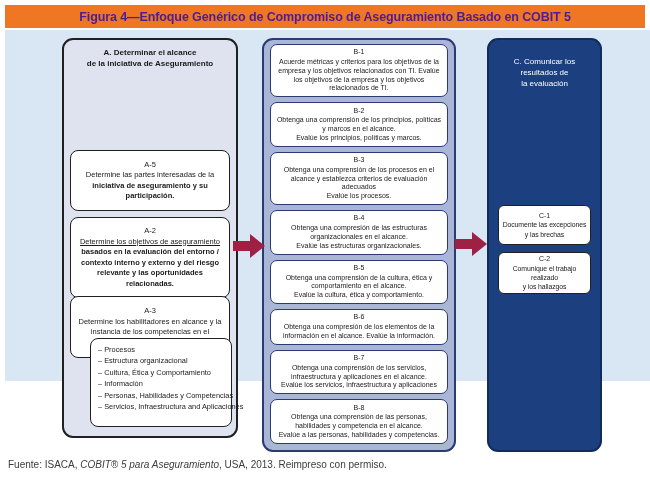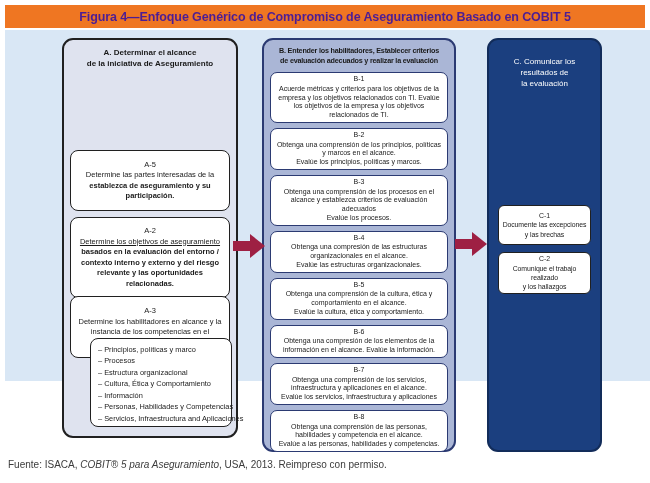--- a/index.html
+++ b/index.html
@@ -109,47 +109,44 @@
   </div>
 
   <div class="canvas">
 
     <div class="panel-a">
       <div class="header-a">A. Determinar el alcance
 de la iniciativa de Aseguramiento</div>
 
       <div class="box box-a1">
         <div>A-5</div>
-        <div><span>Determine las partes interesadas de la</span> <span class="bold">establezca de aseguramiento y su participación.</span></div>
+        <div><span>Determine las partes interesadas de la</span> <span class="bold">iniciativa de aseguramiento y su participación.</span></div>
       </div>
 
       <div class="box box-a2">
         <div>A-2</div>
         <div><span class="underline">Determine los objetivos de aseguramiento</span> <span class="bold">basados en la evaluación del entorno / contexto interno y externo y del riesgo relevante y las oportunidades relacionadas.</span></div>
       </div>
 
       <div class="box box-a3">
         <div>A-3</div>
         <div>Determine los habilitadores en alcance y la instancia de los competencias en el alcance.</div>
       </div>
 
       <div class="box-list">
-        <div class="enabler">– Principios, políticas y marco</div>
         <div class="enabler">– Procesos</div>
         <div class="enabler">– Estructura organizacional</div>
         <div class="enabler">– Cultura, Ética y Comportamiento</div>
         <div class="enabler">– Información</div>
         <div class="enabler">– Personas, Habilidades y Competencias</div>
         <div class="enabler">– Servicios, Infraestructura and Aplicaciones</div>
       </div>
     </div>
 
     <div class="panel-b">
-      <div class="header-b">B. Entender los habilitadores, Establecer criterios
-de evaluación adecuados y realizar la evaluación</div>
 
       <div class="box-b">
         <div class="b-label">B-1</div>
         <div>Acuerde métricas y criterios para los objetivos de la empresa y los objetivos relacionados con TI. Evalúe los objetivos de la empresa y los objetivos relacionados de TI.</div>
         <div></div>
       </div>
       <div class="box-b">
         <div class="b-label">B-2</div>
         <div>Obtenga una comprensión de los principios, políticas y marcos en el alcance.</div>
         <div>Evalúe los principios, políticas y marcos.</div>

